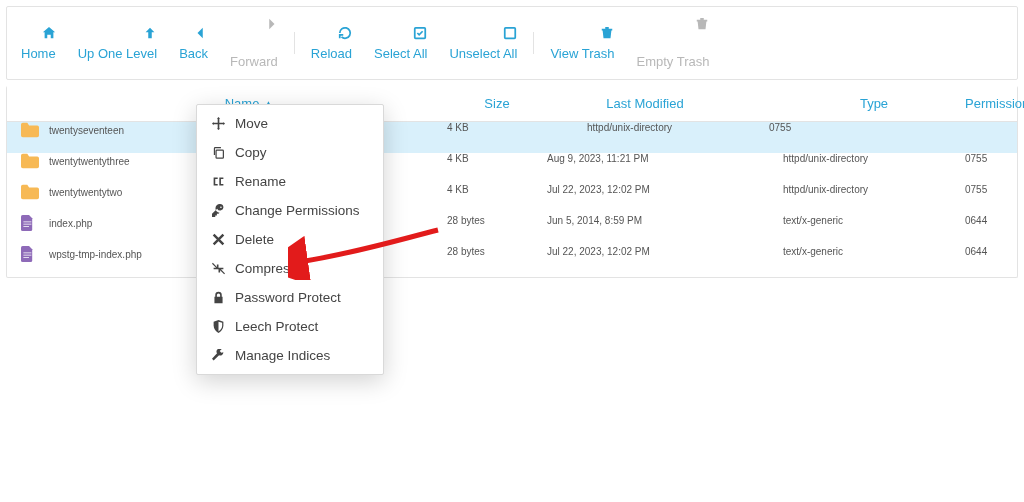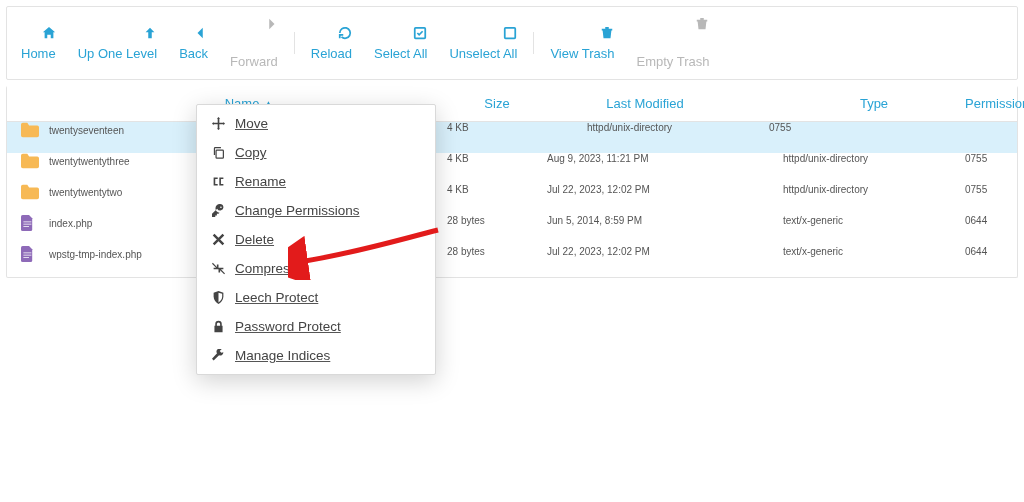--- a/index.html
+++ b/index.html
@@ -84,28 +84,27 @@
     padding-left: 14px;
   }
   .file-icon { width: 18px; height: 16px; display:inline-flex; }
   .folder-svg { fill: #f7b955; }
   .doc-svg { fill: #8e6ab8; }
 
   .ctx {
     position: absolute;
     top: 104px;
     left: 196px;
-    width: 240px;
+    width: 188px;
     background: #fff;
     border: 1px solid #d9d9d9;
     box-shadow: 0 6px 24px rgba(0,0,0,0.18);
     border-radius: 2px;
     padding: 4px 0;
     z-index: 50;
-    text-decoration: underline;
   }
   .ctx-item {
     display: flex;
     align-items: center;
     gap: 10px;
     padding: 7px 14px;
     color: #444;
     font-size: 13.5px;
     cursor: pointer;
   }
@@ -328,33 +327,33 @@
       <span class="ctx-ic">
         <svg viewBox="0 0 16 16" fill="currentColor">
           <path d="M1 1l5 5V3h2v6H2V7h3L0 2zM15 15l-5-5v3H8V7h6v2h-3l5 5z"></path>
         </svg>
       </span>
       <span>Compress</span>
     </div>
     <div class="ctx-item">
       <span class="ctx-ic">
         <svg viewBox="0 0 16 16" fill="currentColor">
+          <path d="M4 7V5a4 4 0 1 1 8 0v2h1v8H3V7zm2 0h4V5a2 2 0 1 0-4 0z"></path>
+        </svg>
+      </span>
+      <span>Password Protect</span>
+    </div>
+    <div class="ctx-item">
+      <span class="ctx-ic">
+        <svg viewBox="0 0 16 16" fill="currentColor">
           <path d="M8 0l6 2v5c0 4-3 7-6 9-3-2-6-5-6-9V2z"></path>
           <path fill="#fff" d="M8 2v12c2.4-1.7 4.5-4.2 4.5-7V3.5z"></path>
         </svg>
       </span>
       <span>Leech Protect</span>
-    </div>
-    <div class="ctx-item">
-      <span class="ctx-ic">
-        <svg viewBox="0 0 16 16" fill="currentColor">
-          <path d="M4 7V5a4 4 0 1 1 8 0v2h1v8H3V7zm2 0h4V5a2 2 0 1 0-4 0z"></path>
-        </svg>
-      </span>
-      <span>Password Protect</span>
     </div>
     <div class="ctx-item">
       <span class="ctx-ic">
         <svg viewBox="0 0 16 16" fill="currentColor">
           <path d="M14 4a4 4 0 0 1-5.3 3.8L2 14l-2-2 6.2-6.7A4 4 0 0 1 12 0l-2.5 2.5 2 2z"></path>
         </svg>
       </span>
       <span>Manage Indices</span>
     </div>
   </div>

